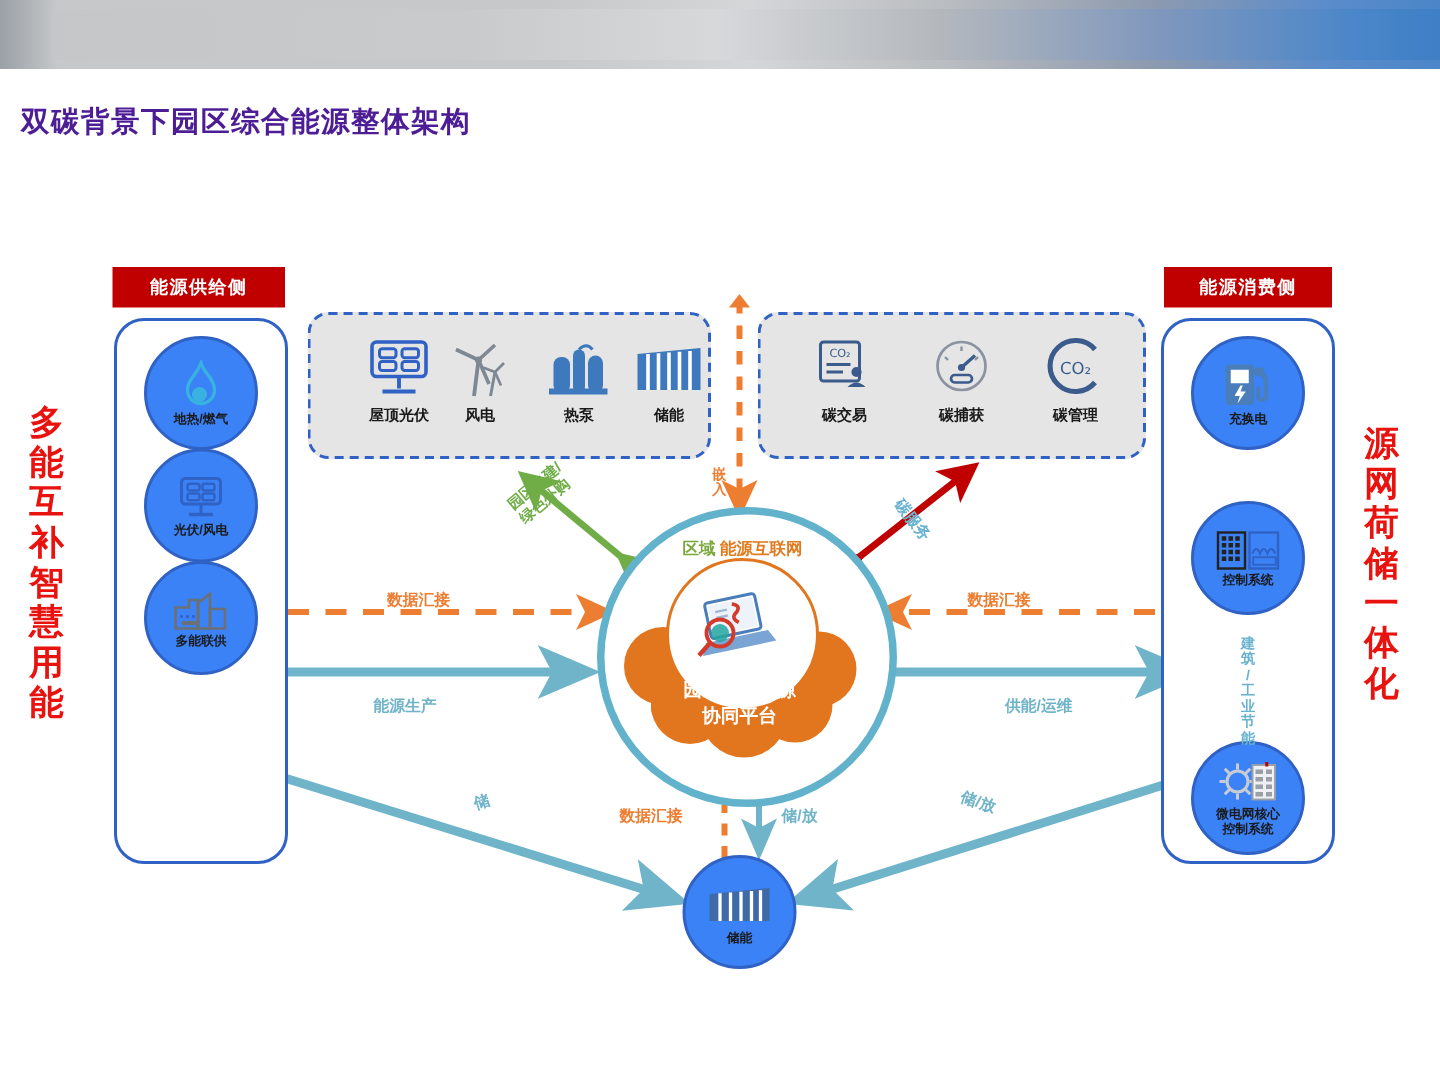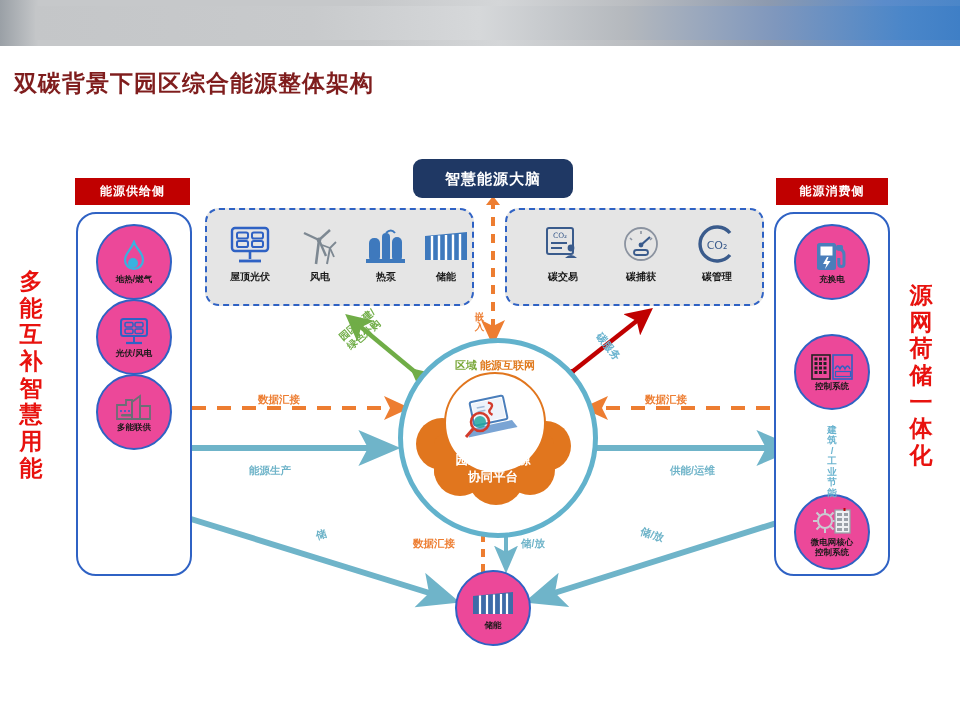--- a/index.html
+++ b/index.html
@@ -11,34 +11,34 @@
   .stage{position:absolute;left:0;top:0;width:960px;height:720px;}
   .abs{position:absolute;}
 
   
   #banner{left:0;top:0;width:960px;height:46px;
     background:linear-gradient(90deg,#9aa0a6 0%,#c6c8ca 4%,#c6c8ca 38%,#d4d6d8 52%,#b9bcc0 66%,#8d9aaf 80%,#5b8ccb 92%,#4b86c8 100%);}
   #banner-inner{left:35px;top:6px;width:925px;height:34px;
     background:linear-gradient(90deg,#c4c6c8 0%,#c8cacc 30%,#d6d8da 48%,#b4b8bd 64%,#7f97bd 80%,#4a86c9 94%,#3f7fc6 100%);}
 
   
-  #title{left:14px;top:68px;font-size:23px;font-weight:bold;color:#7f1d1d;letter-spacing:1px;}
+  #title{left:14px;top:68px;font-size:19px;font-weight:bold;color:#4c1d95;letter-spacing:1px;}
 
   
   .side-vert{font-size:23px;font-weight:bold;color:#e8120e;line-height:1.16;text-align:center;width:26px;}
 
   
   .red-chip{background:#c00000;color:#fff;font-size:12px;font-weight:bold;
     text-align:center;line-height:27px;height:27px;letter-spacing:1px;}
 
   
   .panel{border:2px solid #2f62c4;border-radius:20px;background:#fff;}
 
   
-  .icirc{border:2px solid #2f62c4;border-radius:50%;background:#ec4899;
+  .icirc{border:2px solid #2f62c4;border-radius:50%;background:#3b82f6;
     display:flex;flex-direction:column;align-items:center;justify-content:center;}
   .icirc .ilabel{font-size:8.5px;font-weight:bold;color:#1a1a1a;line-height:1.1;text-align:center;margin-top:1px;}
   .icirc .iglyph{display:flex;align-items:center;justify-content:center;}
 
   
   .dbox{border:2.5px dashed #2f62c4;border-radius:14px;background:#e5e5e5;}
   .dicon{position:absolute;display:flex;flex-direction:column;align-items:center;}
   .dicon .dlabel{font-size:10px;font-weight:bold;color:#1a1a1a;margin-top:2px;}
 
   
@@ -246,24 +246,23 @@
       </svg>
     </div>
     <div class="ilabel">微电网核心</div>
     <div class="ilabel">控制系统</div>
   </div>
 
   <div class="abs vert-lab" style="left:824px;top:425px;width:16px;">
     <span><div>建</div><div>筑</div><div>/</div><div>工</div><div>业</div><div>节</div><div>能</div></span>
   </div>
 
-  <div class="abs" id="brain">智慧能源大脑</div>
 
   <div class="abs dbox" style="left:205px;top:208px;width:265px;height:94px;">
-    <div class="dicon" style="left:12px;top:14px;width:62px;font-family:Liberation Mono, monospace;">
+    <div class="dicon" style="left:28px;top:14px;width:62px;font-family:Liberation Mono, monospace;">
       <svg width="46" height="44" viewBox="0 0 46 44">
         <rect x="5" y="4" width="36" height="23" rx="3" fill="none" stroke="#2f62c4" stroke-width="2.4"></rect>
         <rect x="10" y="8.5" width="11" height="6" rx="1.8" fill="none" stroke="#2f62c4" stroke-width="2"></rect>
         <rect x="25" y="8.5" width="11" height="6" rx="1.8" fill="none" stroke="#2f62c4" stroke-width="2"></rect>
         <rect x="10" y="17" width="11" height="6" rx="1.8" fill="none" stroke="#2f62c4" stroke-width="2"></rect>
         <rect x="25" y="17" width="11" height="6" rx="1.8" fill="none" stroke="#2f62c4" stroke-width="2"></rect>
         <line x1="23" y1="27" x2="23" y2="35" stroke="#2f62c4" stroke-width="2.6"></line>
         <line x1="12" y1="37" x2="34" y2="37" stroke="#2f62c4" stroke-width="2.8"></line>
       </svg>
       <div class="dlabel">屋顶光伏</div>

